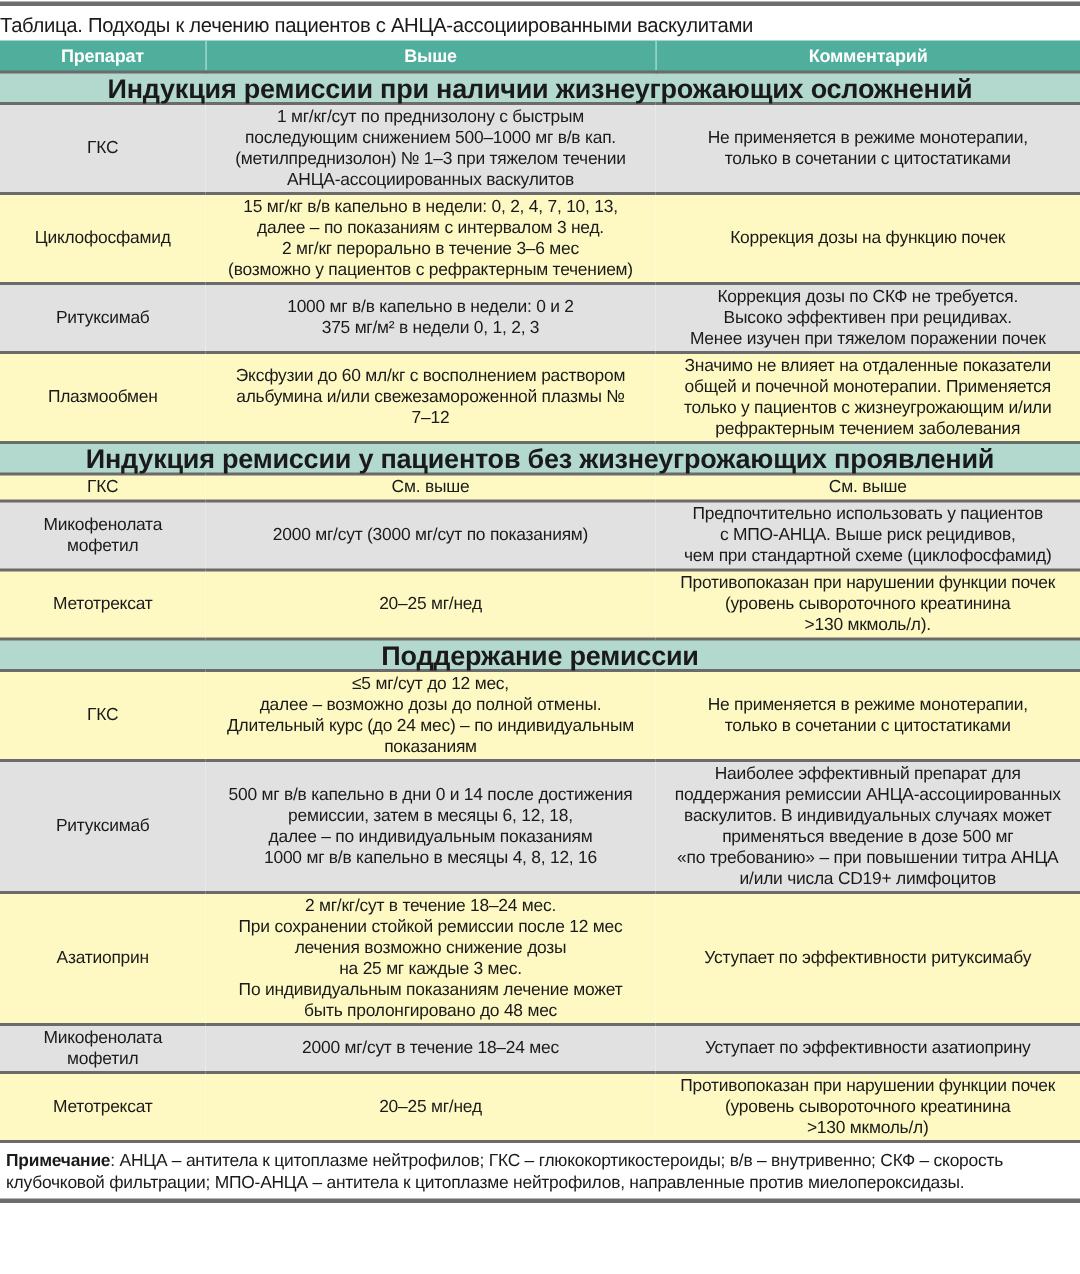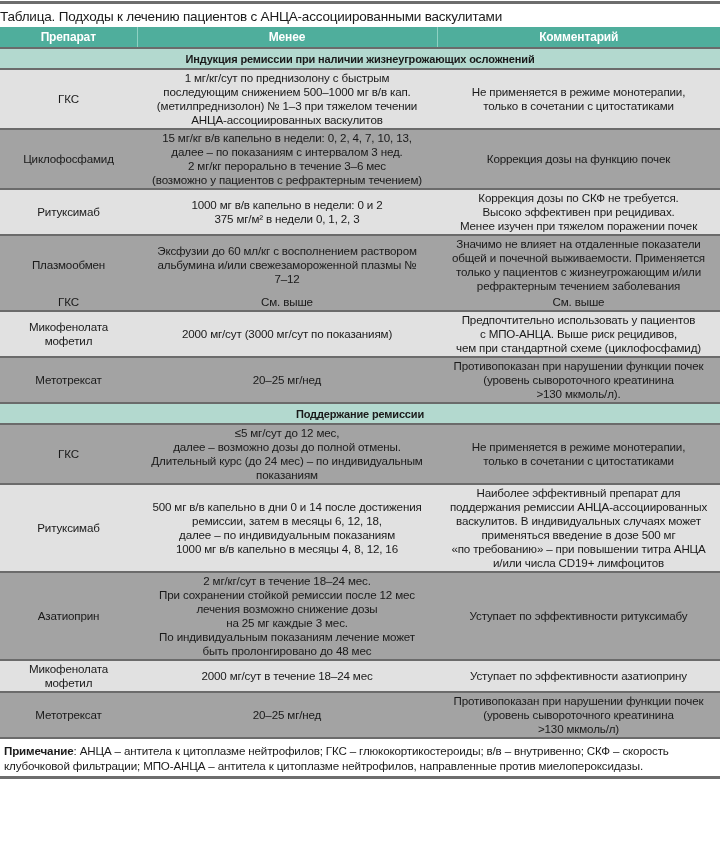--- a/index.html
+++ b/index.html
@@ -4,44 +4,44 @@
 <style>
   html, body { margin: 0; padding: 0; background: #ffffff; }
   body { width: 720px; height: 849px; overflow: hidden; font-family: "Liberation Sans", sans-serif; color: #1a1a1a; }
   .topline { height: 3px; background: #6d6d6d; margin-top: 1px; }
   .title { text-align: left; font-size: 13.5px; padding: 5px 4px 3px 0; height: 15px; line-height: 15px; letter-spacing: -0.2px; }
   table { width: 720px; border-collapse: collapse; table-layout: fixed; font-size: 11.6px; line-height: 14px; letter-spacing: -0.15px; }
   col.c1 { width: 137px; } col.c2 { width: 300px; } col.c3 { width: 283px; }
   th { background: #4fae9c; color: #ffffff; font-weight: bold; font-size: 12px; height: 20px; padding: 0; border-right: 1px solid #8fd1c3; }
   th:last-child { border-right: none; }
   td { text-align: center; vertical-align: middle; padding: 1px 4px; }
-  tr.section td { background: #b3d9cf; font-weight: bold; font-size: 11px; height: 19px; padding: 0; border-top: 2px solid #6b6b6b; border-bottom: 2px solid #6b6b6b; }
+  tr.section td { background: #b3d9cf; font-weight: bold; font-size: 18px; height: 19px; padding: 0; border-top: 2px solid #6b6b6b; border-bottom: 2px solid #6b6b6b; }
   tr.row td { border-bottom: 2px solid #6b6b6b; }
   tr.gray td { background: #e1e1e1; margin-top: 20px; }
-  tr.mint td { background: #a3a3a3; }
+  tr.mint td { background: #fef9c3; }
   tr.row.nobottom td { border-bottom: none; }
   .note { font-size: 11.6px; line-height: 15px; padding: 4px 4px 3px 4px; border-top: 2px solid #6b6b6b; border-bottom: 3px solid #6d6d6d; letter-spacing: -0.15px; }
   .note b { font-weight: bold; }
 </style>
 </head>
 <body>
 
 <div class="topline"></div>
 <div class="title">Таблица. Подходы к лечению пациентов с АНЦА-ассоциированными васкулитами</div>
 
 <table>
   <colgroup>
       <col class="c1">
       <col class="c2">
       <col class="c3">
     </colgroup>
   <thead>
     <tr>
       <th>Препарат</th>
-      <th>Менее</th>
+      <th>Выше</th>
       <th>Комментарий</th>
     </tr>
   </thead>
   <tbody id="tbody">
       <tr class="section">
         <td colspan="3">Индукция ремиссии при наличии жизнеугрожающих осложнений</td>
       </tr>
       <tr class="row gray">
         <td>ГКС</td>
         <td>
@@ -81,24 +81,27 @@
       </tr>
       <tr class="row mint nobottom">
         <td>Плазмообмен</td>
         <td>
           <div>Эксфузии до 60 мл/кг с восполнением раствором</div>
           <div>альбумина и/или свежезамороженной плазмы №</div>
           <div>7–12</div>
         </td>
         <td>
           <div>Значимо не влияет на отдаленные показатели</div>
-          <div>общей и почечной выживаемости. Применяется</div>
+          <div>общей и почечной монотерапии. Применяется</div>
           <div>только у пациентов с жизнеугрожающим и/или</div>
           <div>рефрактерным течением заболевания</div>
         </td>
+      </tr>
+      <tr class="section">
+        <td colspan="3">Индукция ремиссии у пациентов без жизнеугрожающих проявлений</td>
       </tr>
       <tr class="row mint">
         <td>ГКС</td>
         <td>
           <div>См. выше</div>
         </td>
         <td>
           <div>См. выше</div>
         </td>
       </tr>

